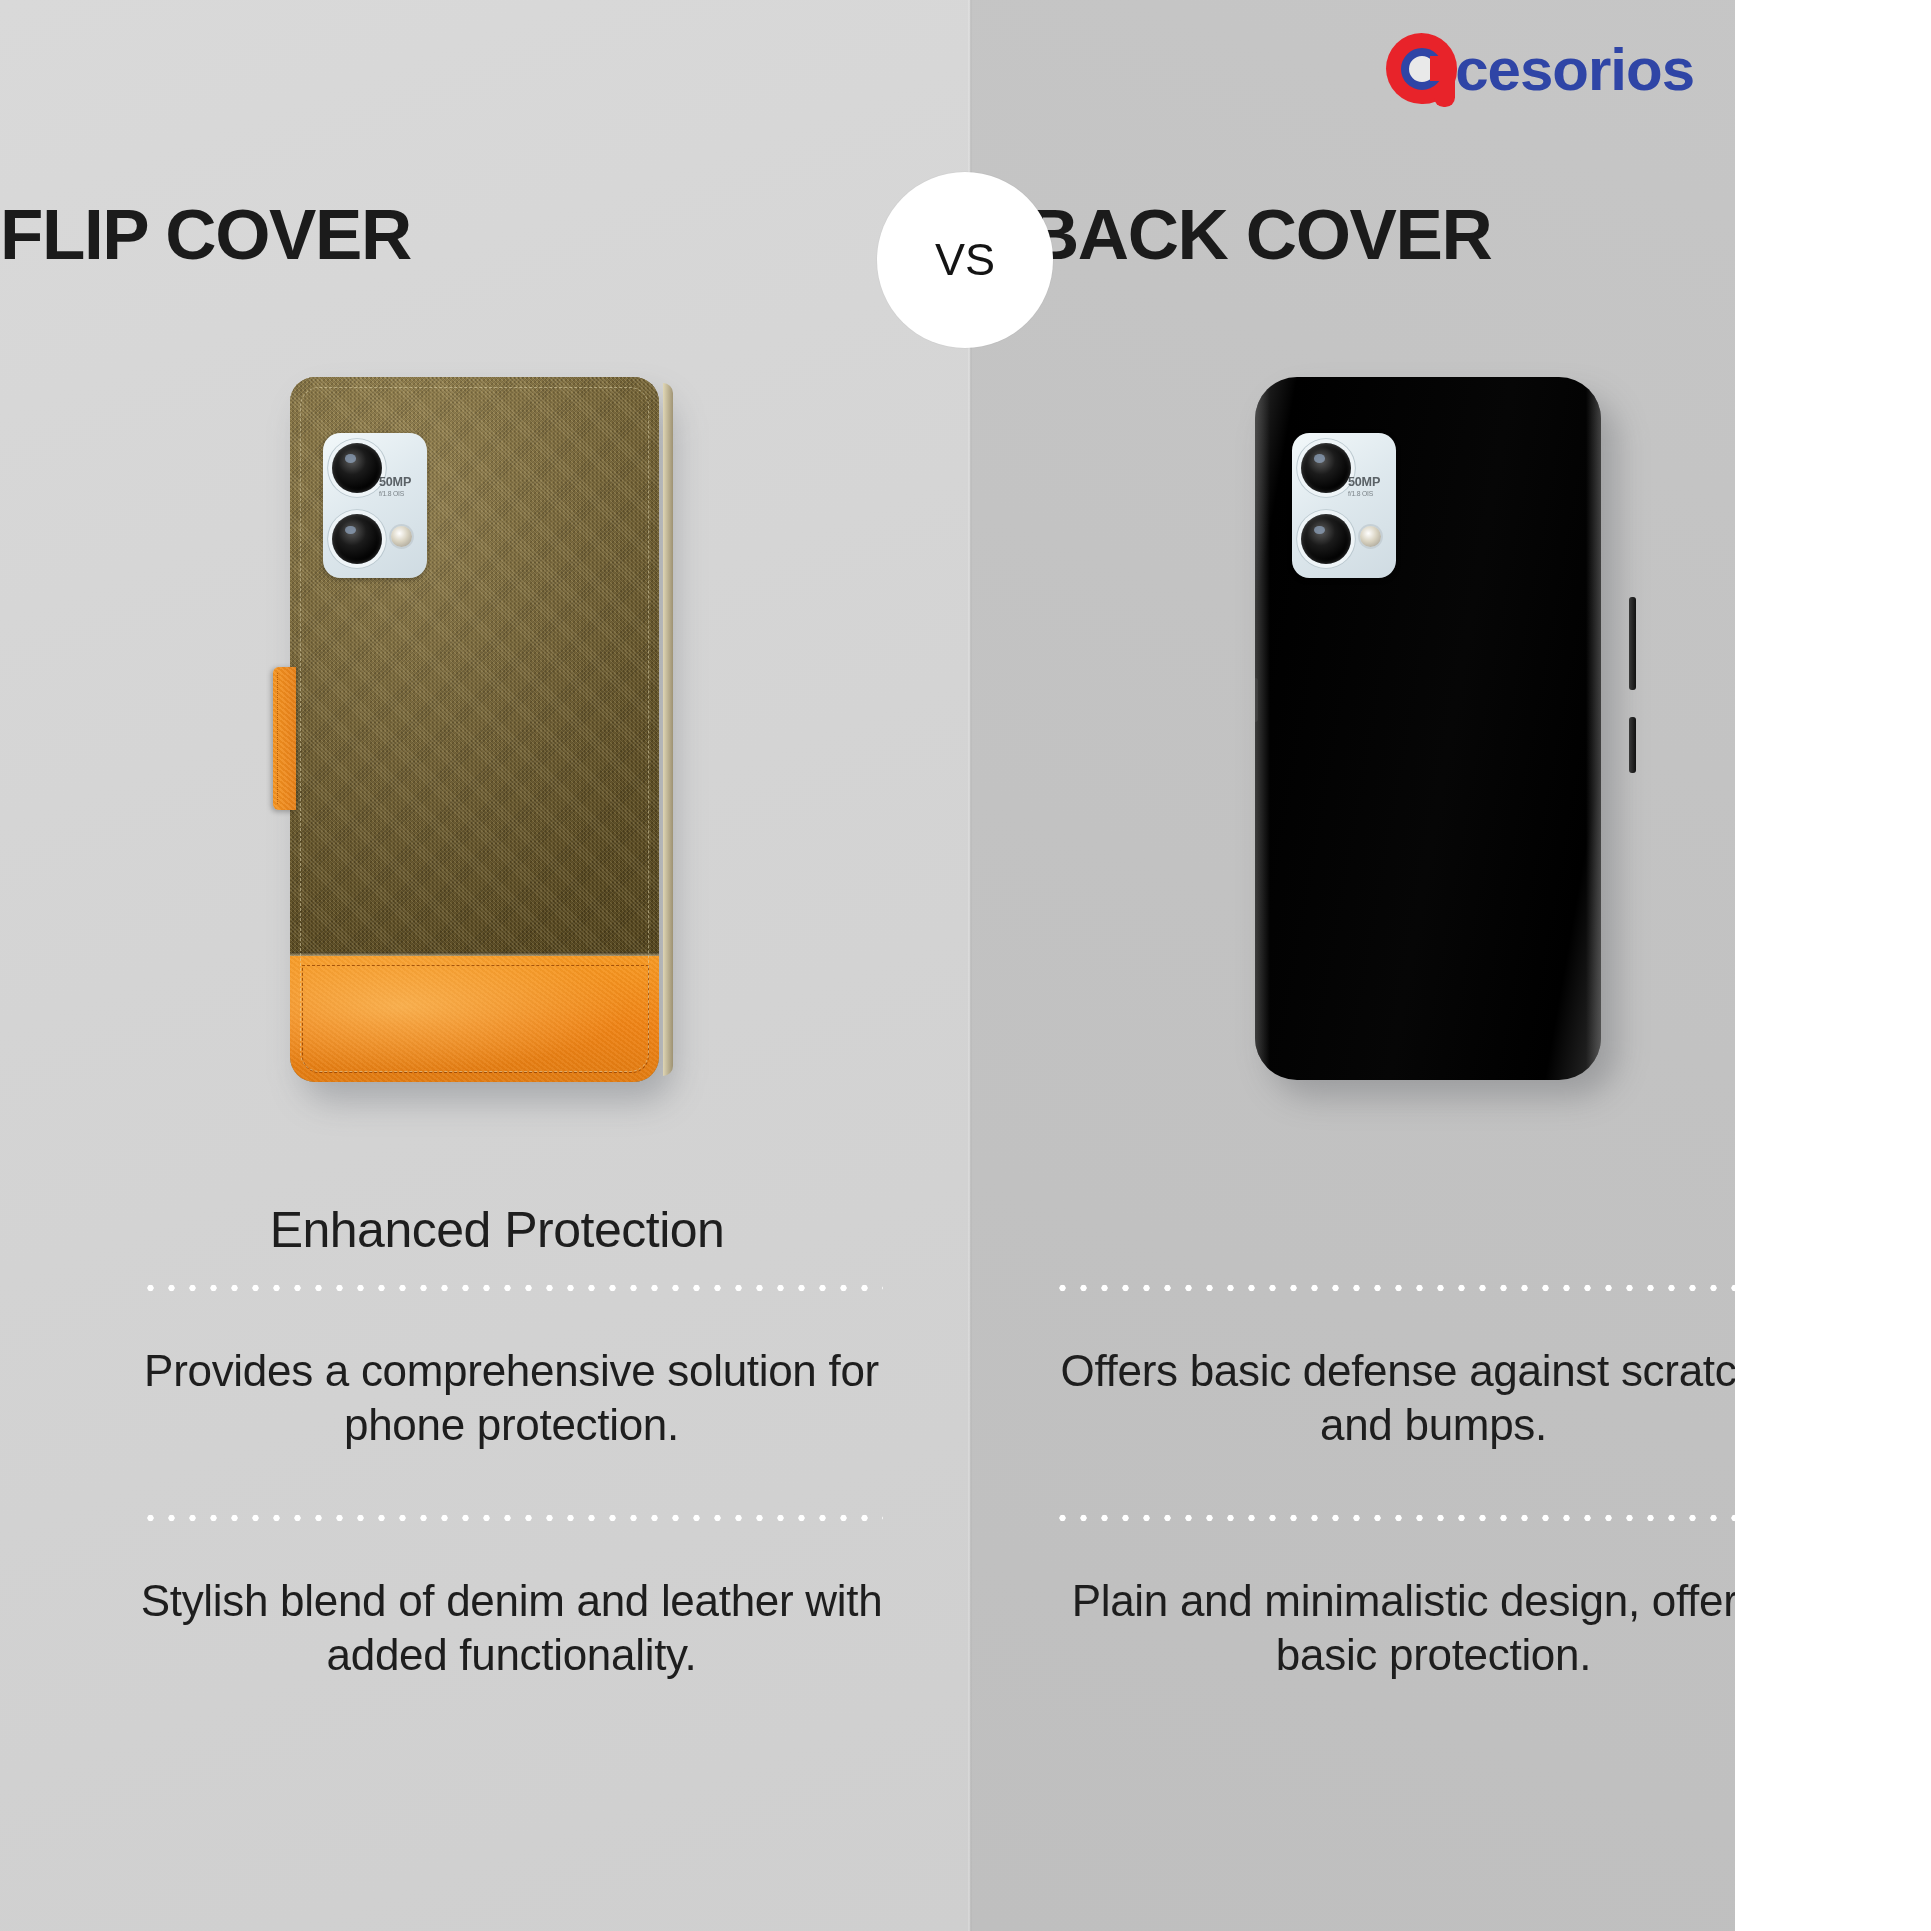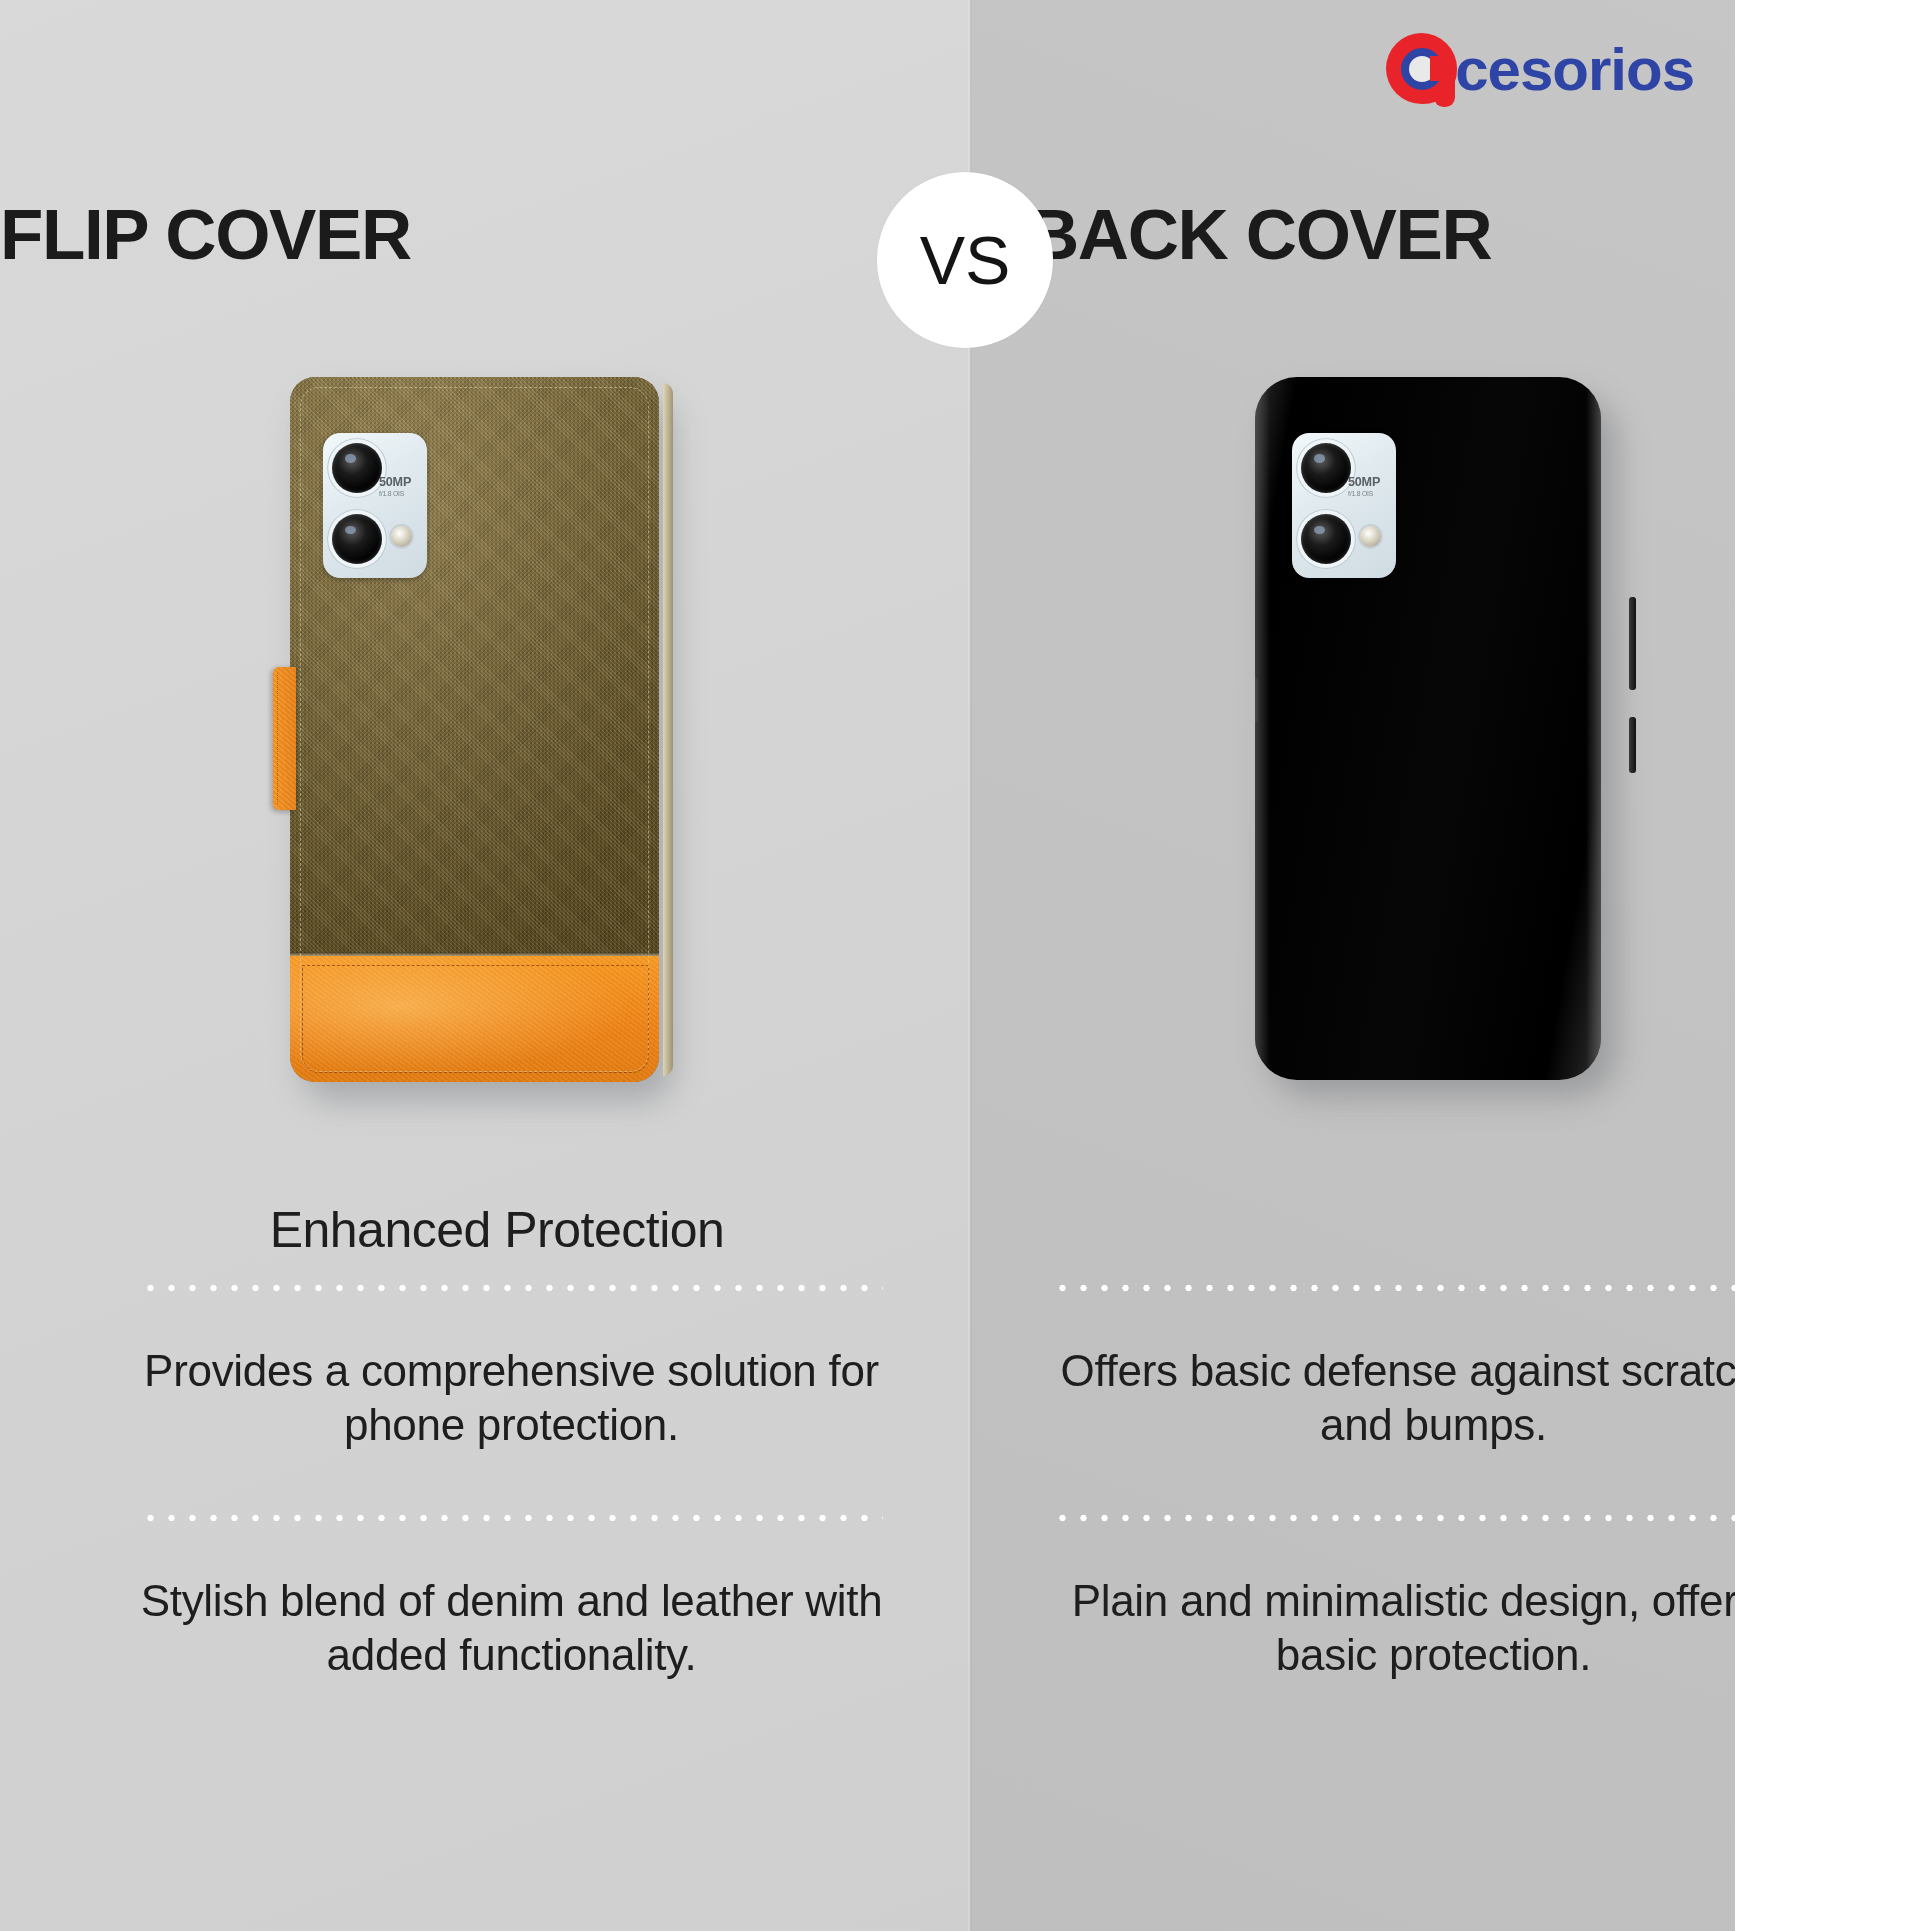--- a/index.html
+++ b/index.html
@@ -99,21 +99,21 @@
     position: absolute;
     left: 877px; top: 172px;
     width: 176px; height: 176px;
     border-radius: 50%;
     background: #ffffff;
     display: flex; align-items: center; justify-content: center;
     z-index: 20;
     box-shadow: 0 0 0 1px rgba(0,0,0,0.02);
   }
   .vs-badge span {
-    font-size: 68px;
+    font-size: 45px;
     color: #141414;
     letter-spacing: 0px;
     font-weight: 400;
   }
 
   
   .stage { position: absolute; top: 377px; height: 753px; }
   .stage-left  { left: 0;     width: 970px; }
   .stage-right { left: 970px; width: 961px; }
 

